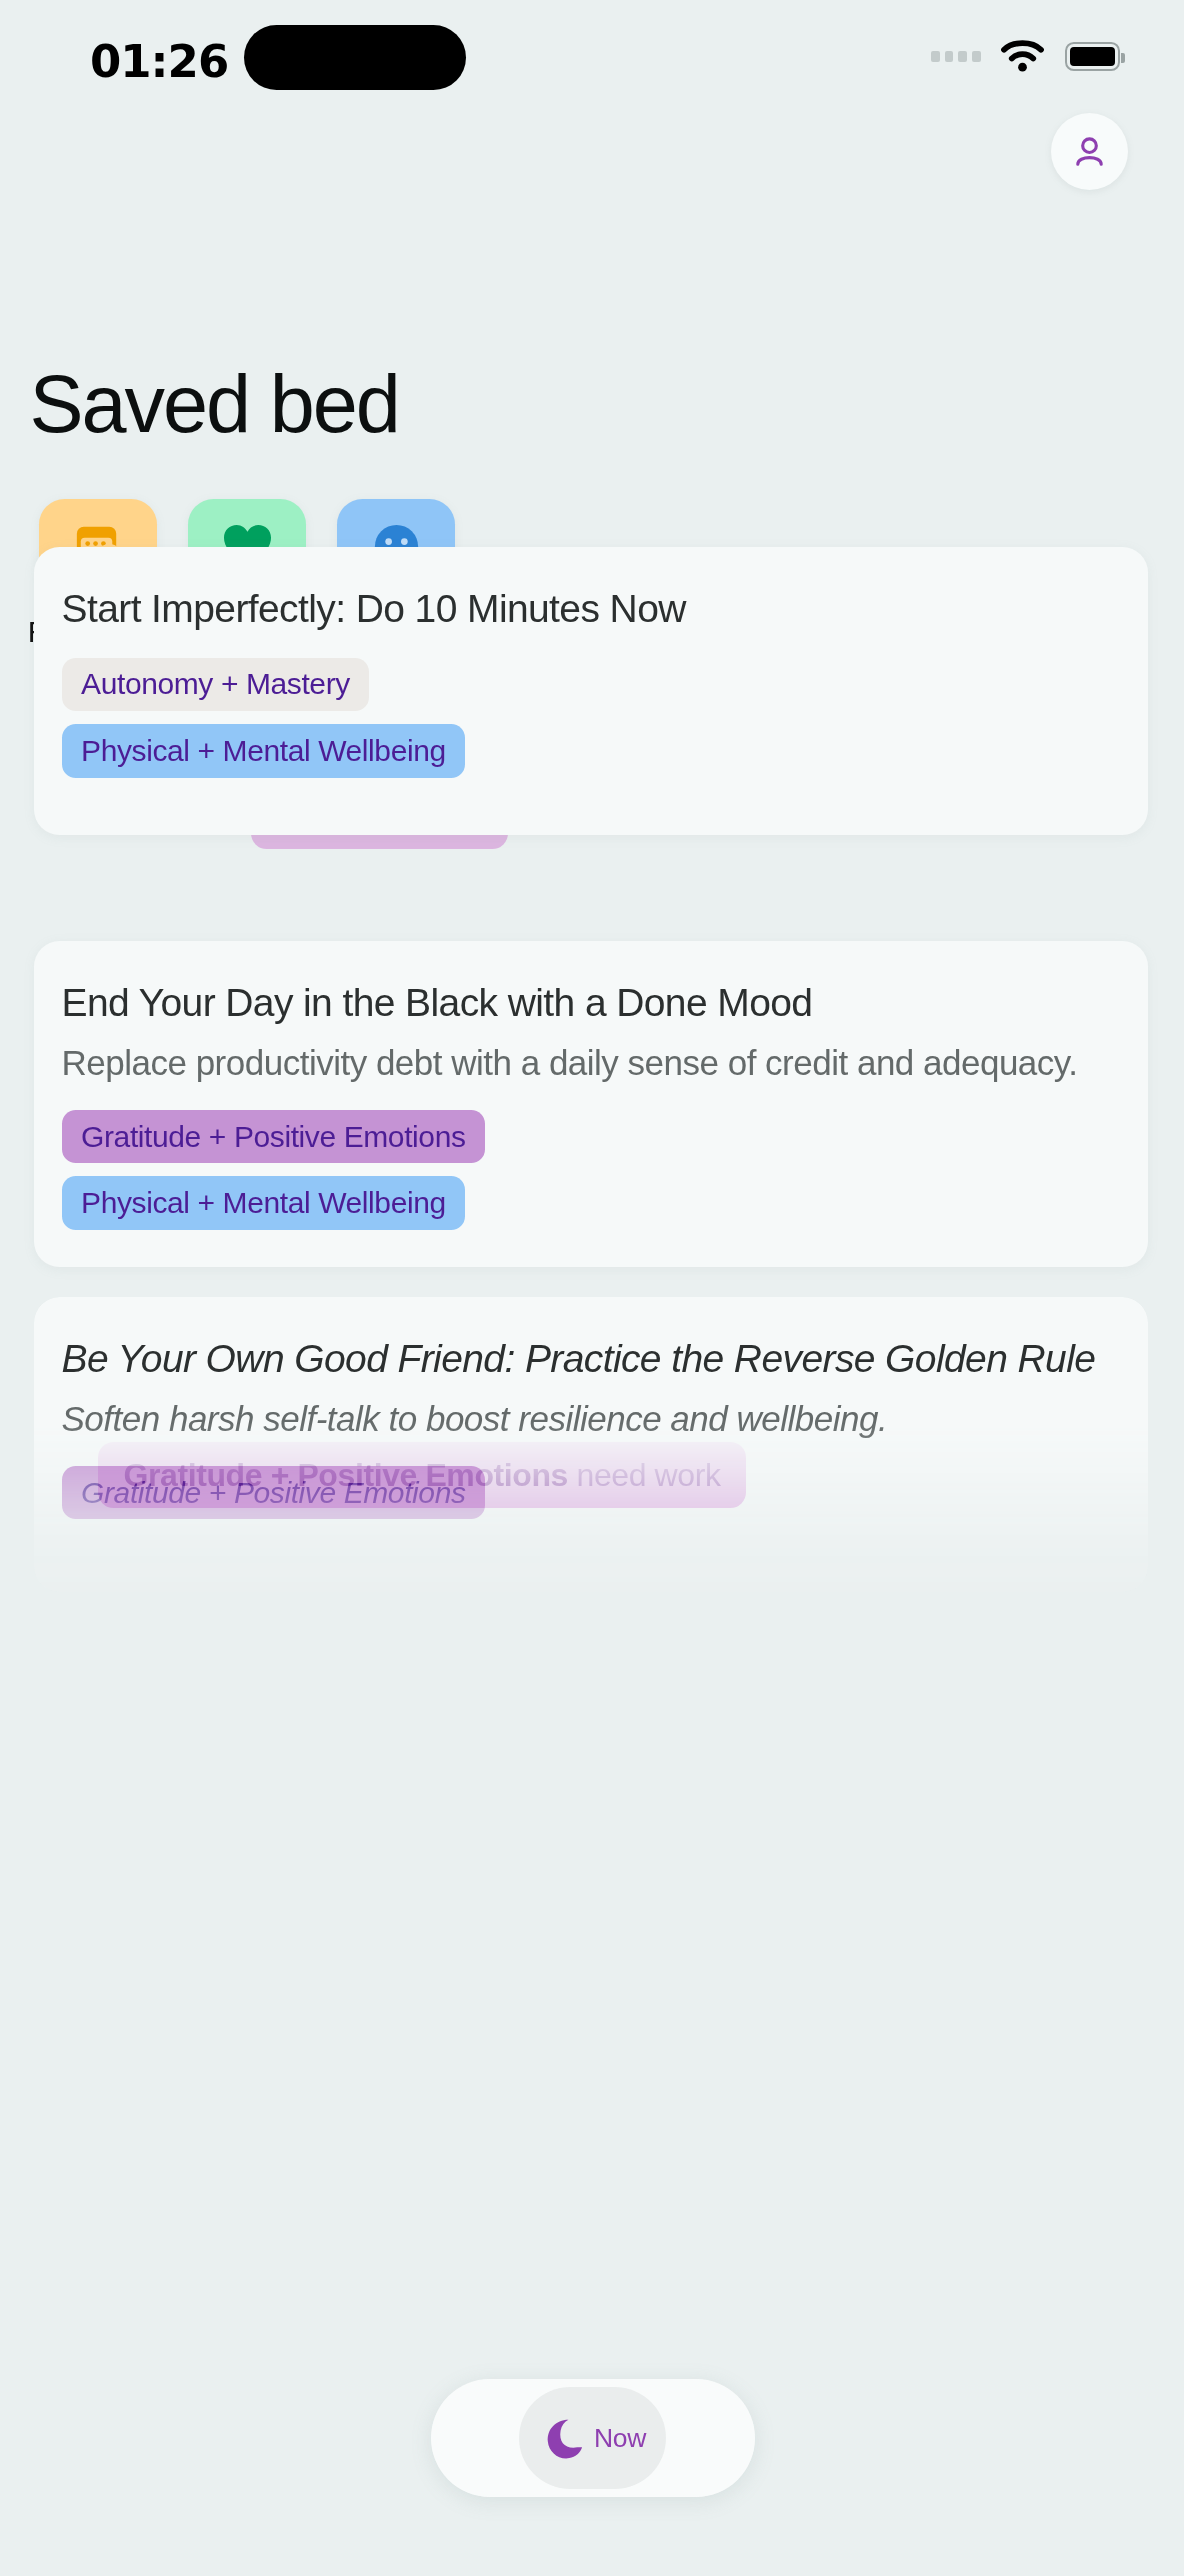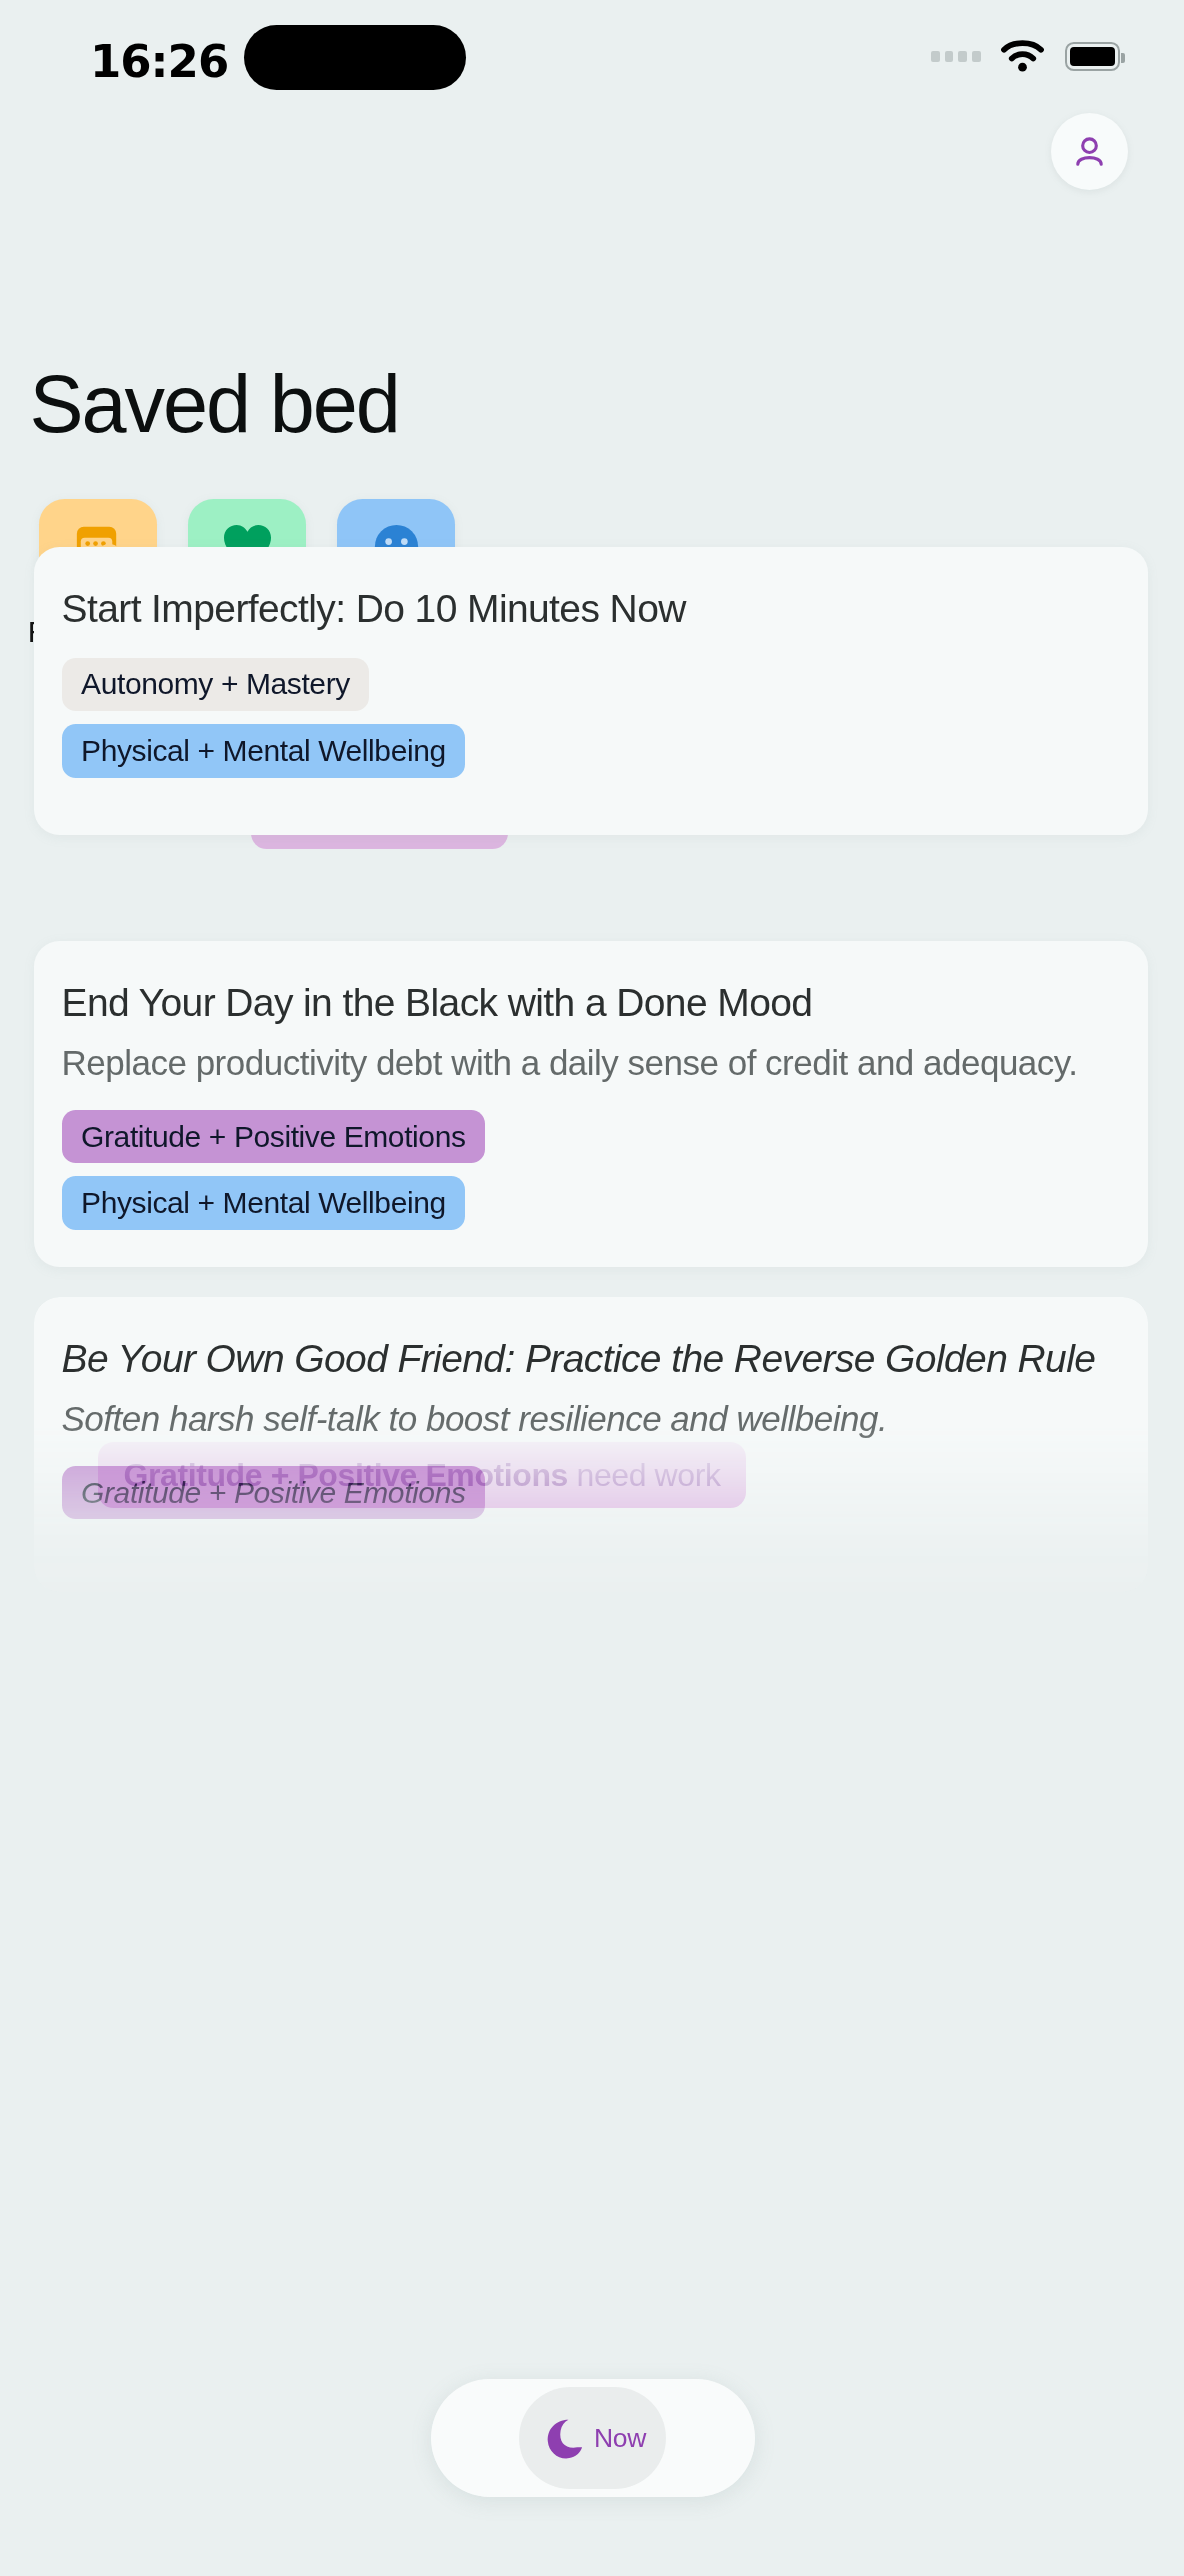--- a/index.html
+++ b/index.html
@@ -106,21 +106,21 @@
     letter-spacing:-0.6px; font-family:"Liberation Sans", sans-serif;
   }
   .card-desc {
     margin-top:15.7px; font-size:35px; font-weight:300; color:#646a6a;
     line-height:1.22; letter-spacing:-0.5px;
     font-family:"Liberation Sans", sans-serif;
   }
   .card-tags { margin-top:25.5px; display:flex; flex-direction:column; align-items:flex-start; gap:12.8px; }
   .tag {
     border-radius:13.8px; padding:9.8px 19.6px; font-size:30px;
-    letter-spacing:-0.4px; color:#0f172a; white-space:nowrap;
+    letter-spacing:-0.4px; color:#4c1d95; white-space:nowrap;
     font-family:"Liberation Sans", sans-serif;
   }
   .tag-neutral { background:#eceae7; }
   .tag-blue    { background:#91c6f7; }
   .tag-purple  { background:#c593d4; }
 
   
   #card-3 { mask-image:linear-gradient(to bottom, #000 0%, #000 42%, rgba(0,0,0,0.18) 88%, rgba(0,0,0,0.10) 100%);font-style:italic;
             -webkit-mask-image:linear-gradient(to bottom, #000 0%, #000 42%, rgba(0,0,0,0.18) 88%, rgba(0,0,0,0.10) 100%); }
 
@@ -142,21 +142,21 @@
   .nav-label { font-size:26.5px; letter-spacing:-0.3px; font-family:"Liberation Sans", sans-serif; }
   .nav-item.active .nav-label { color:#8e3fb0; }
   .nav-item:not(.active) .nav-label { color:#111; }
 </style>
 </head>
 <body>
 
 <div class="phone">
 
   <div class="statusbar">
-    <div class="sb-time">16:26</div>
+    <div class="sb-time">01:26</div>
     <div class="notch"></div>
     <div class="sb-right">
       <div class="sig-dots">
         <i></i>
           <i></i>
           <i></i>
           <i></i>
       </div>
       <div class="wifi">
         <svg width="45" height="35" viewBox="0 0 46 36">

